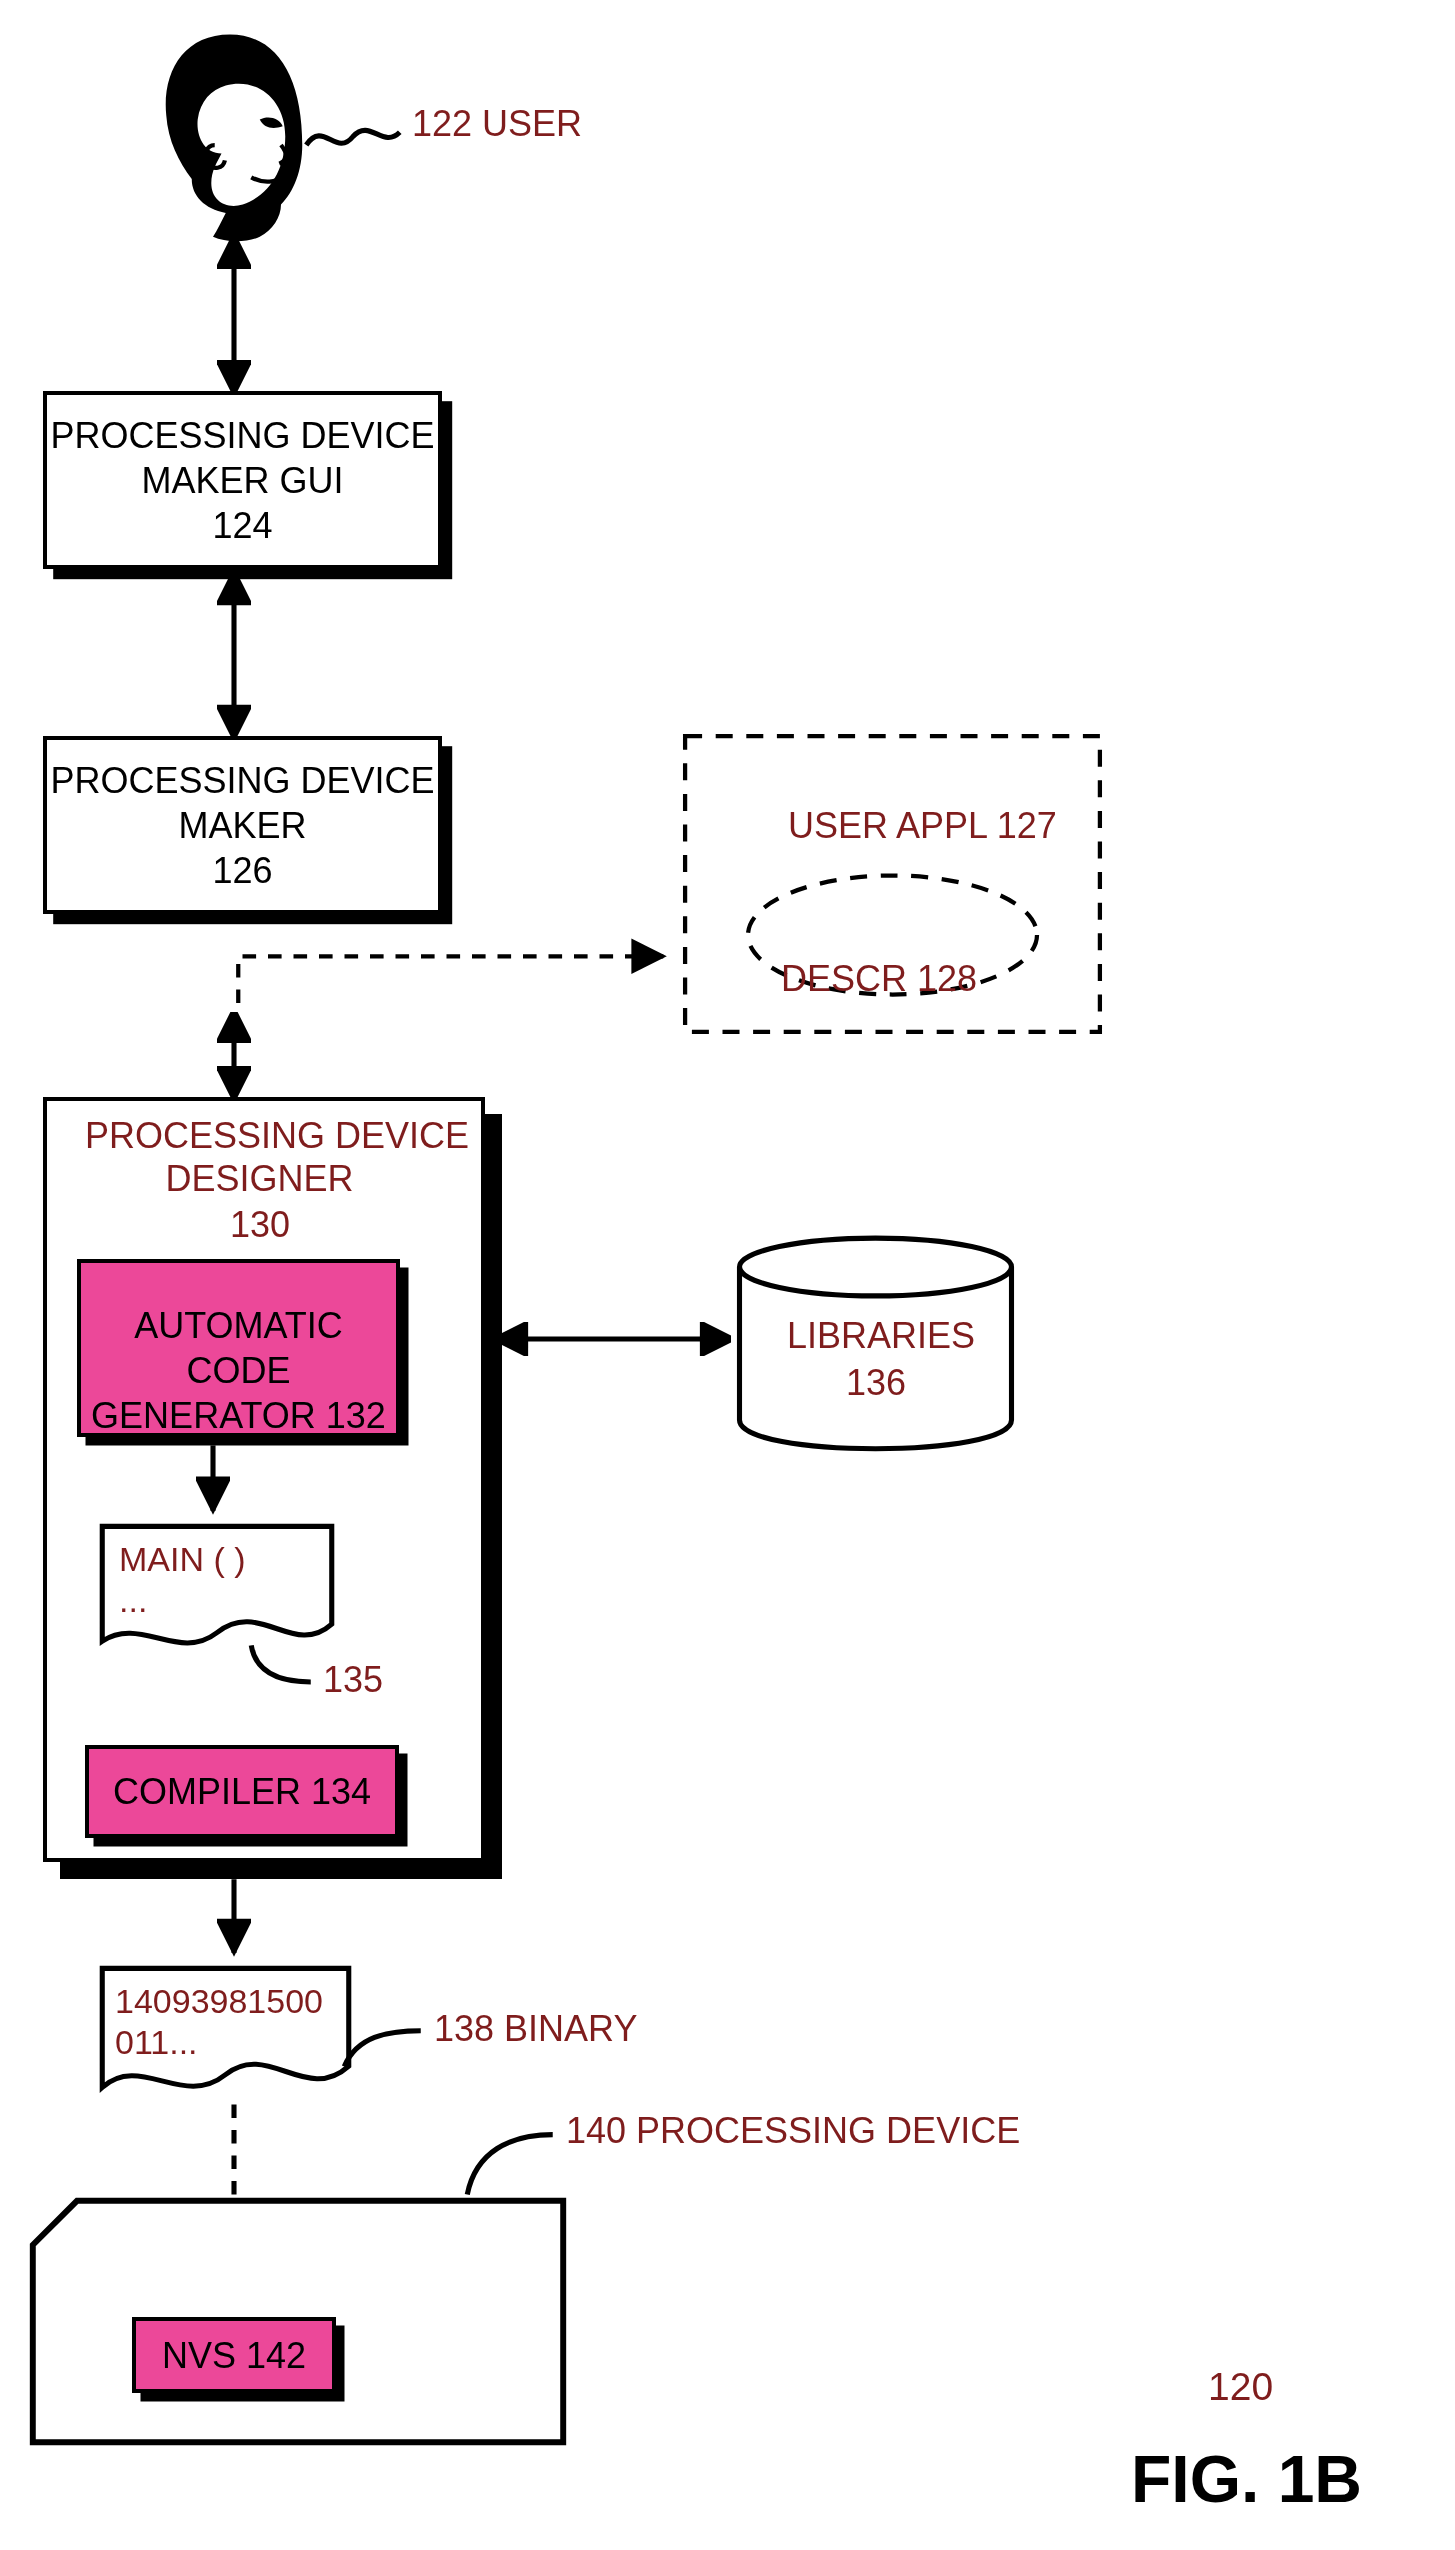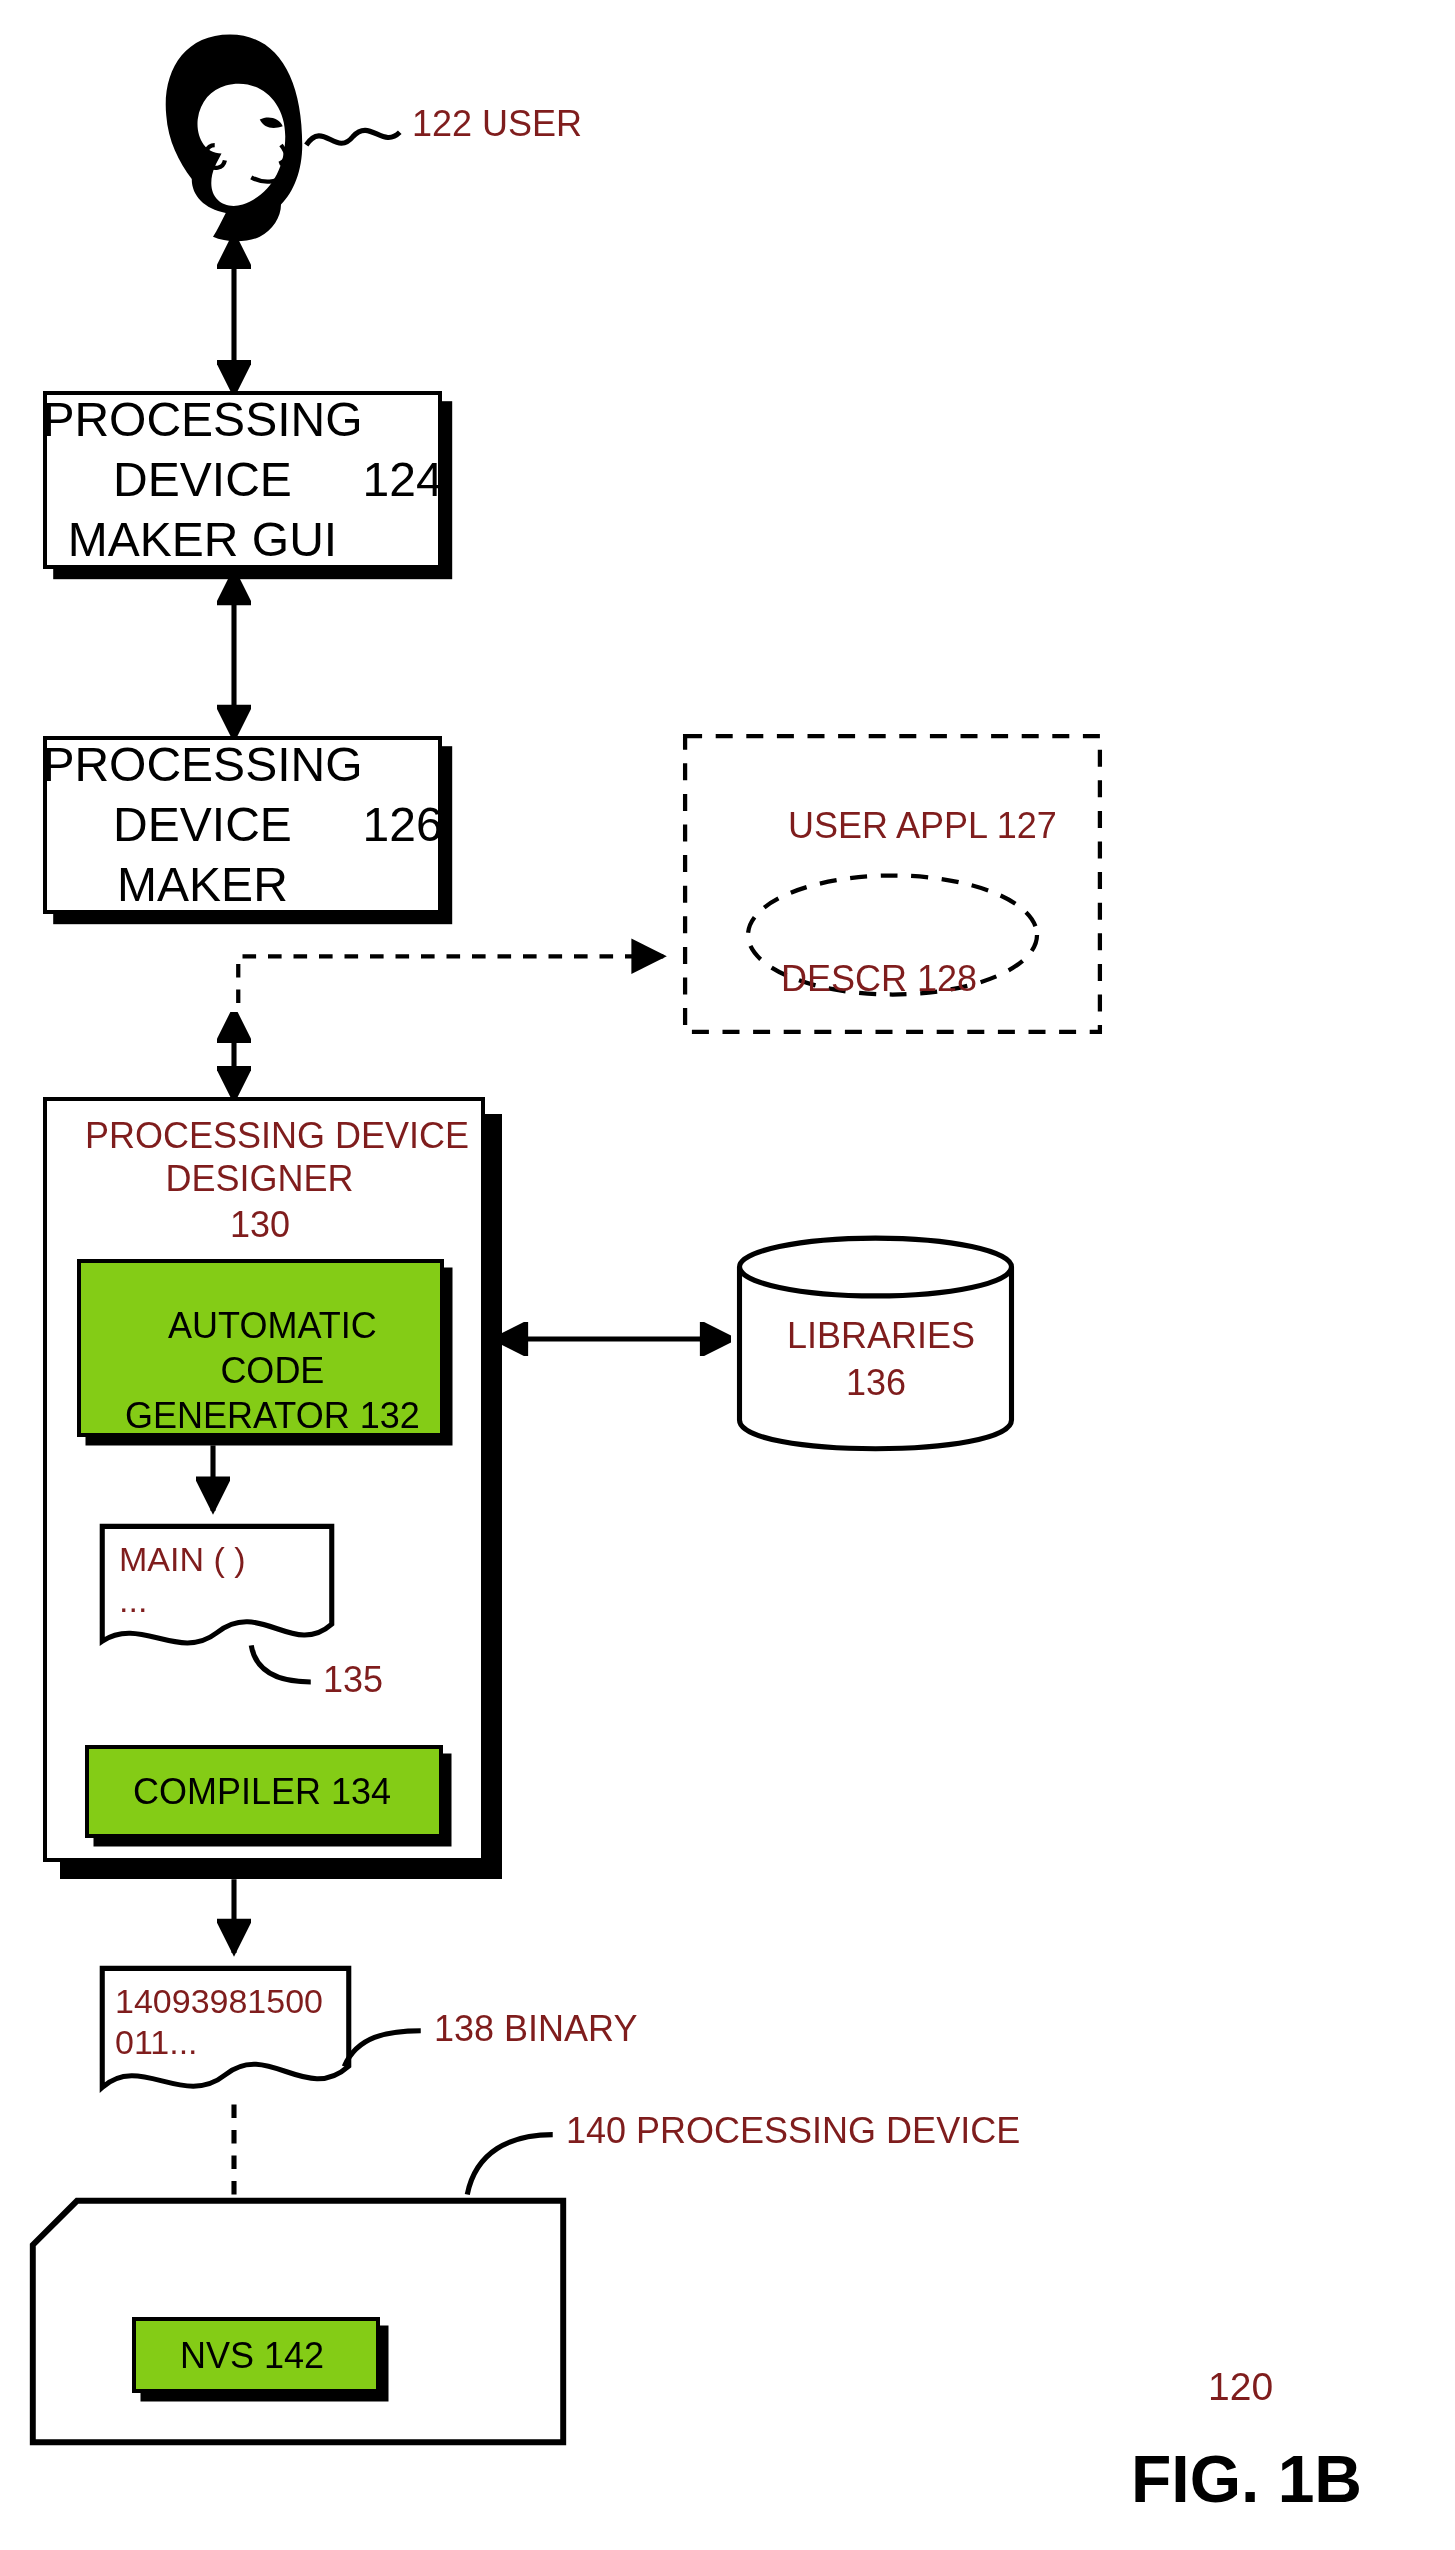--- a/index.html
+++ b/index.html
@@ -27,43 +27,42 @@
   }
   .num-under {
   }
   
   .shadow-box {
     background: #fff;
     border: 4.3px solid #000;
     box-shadow: 10.2px 10.2px 0 #000;
     text-align: center;
     display: flex;
-    flex-direction: row;
+    flex-direction: column;
     justify-content: center;
     align-items: center;
-    font-size: 48px;
+    font-size: 36px;
     line-height: 1.25;
   }
   .heavy-box {
     background: #fff;
     border: 4.3px solid #000;
     box-shadow: 17px 17px 0 #000;
   }
   .inner-box {
-    background: #84cc16;
+    background: #ec4899;
     border: 4.3px solid #000;
     box-shadow: 8.5px 8.5px 0 #000;
     display: flex;
     flex-direction: column;
     justify-content: center;
-    align-items: flex-start;
+    align-items: center;
     font-size: 36px;
     line-height: 1.25;
     text-align: center;
-    padding-left: 44px;
   }
   svg { display: block; }
 </style>
 </head>
 <body>
 
 <div class="canvas">
 
   <svg class="abs" style="left:145px; top:25.5px;" width="170" height="221" viewBox="0 0 200 260">
 

